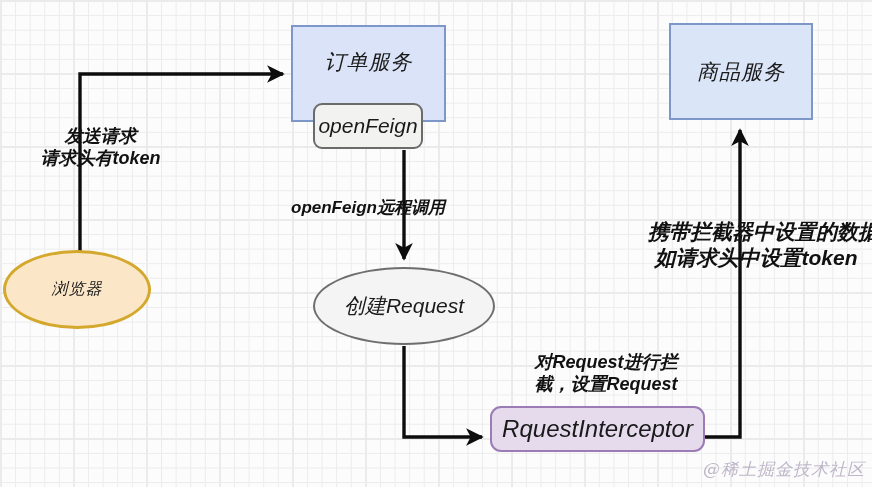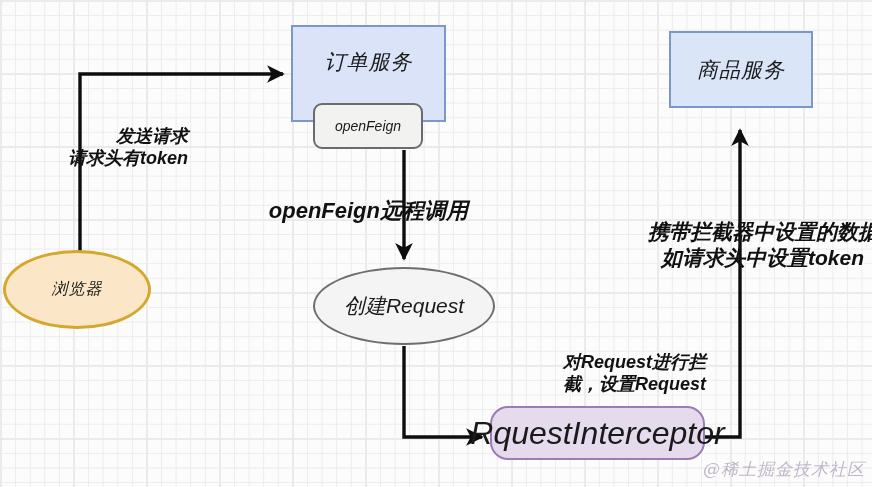--- a/index.html
+++ b/index.html
@@ -47,34 +47,33 @@
     left: 291px; top: 25px;
     width: 155px; height: 97px;
     background: #dae3f7;
     border: 2px solid #7d97c9;
     font-size: 21px;
     letter-spacing: 1px;
     padding-bottom: 24px;
   }
   .box-product {
     left: 669px; top: 23px;
-    width: 144px; height: 77px;
+    width: 144px; height: 97px;
     background: #dbe5f8;
     border: 2px solid #7d97c9;
     font-size: 21px;
     letter-spacing: 1px;
-    margin-top: 8px;
   }
   .box-openfeign {
     left: 313px; top: 103px;
     width: 110px; height: 46px;
     background: #f2f2f0;
     border: 2px solid #6b6b6b;
     border-radius: 9px;
-    font-size: 14px;
+    font-size: 21px;
     z-index: 5;
   }
   .ellipse-browser {
     left: 3px; top: 250px;
     width: 148px; height: 79px;
     background: #fbe6c8;
     border: 3px solid #d4a82c;
     border-radius: 50%;
     font-size: 16px;
     letter-spacing: 1px;
@@ -82,55 +81,55 @@
   .ellipse-request {
     left: 313px; top: 267px;
     width: 182px; height: 78px;
     background: #f4f4f4;
     border: 2px solid #6e6e6e;
     border-radius: 50%;
     font-size: 21px;
   }
   .box-interceptor {
     left: 490px; top: 406px;
-    width: 215px; height: 54px;
+    width: 215px; height: 46px;
     background: #e5dbed;
     border: 2px solid #9b7cb5;
-    border-radius: 18px;
-    font-size: 32px;
+    border-radius: 11px;
+    font-size: 24px;
     z-index: 5;
   }
   .edge-label {
     position: absolute;
     color: #111111;
     font-weight: bold;
     line-height: 1.22;
     white-space: pre;
-    text-align: right;
+    text-align: center;
   }
   .lbl-send {
     left: 13px; top: 126px;
     width: 175px;
     font-size: 18px;
   }
   .lbl-openfeign-call {
     left: 268px; top: 198px;
     width: 200px;
-    font-size: 22px;
+    font-size: 17px;
   }
   .lbl-carry {
     left: 648px; top: 219px;
     width: 216px;
     font-size: 21px;
   }
   .lbl-intercept {
     left: 506px; top: 352px;
     width: 200px;
     font-size: 18px;
-    text-align: right;
+    text-align: center;
   }
   .watermark {
     position: absolute;
     left: 703px; top: 458px;
     font-size: 17px;
     color: #bfb6c9;
     font-family: "DejaVu Serif", serif;
     letter-spacing: 1px;
     z-index: 9;
     text-align: center;

